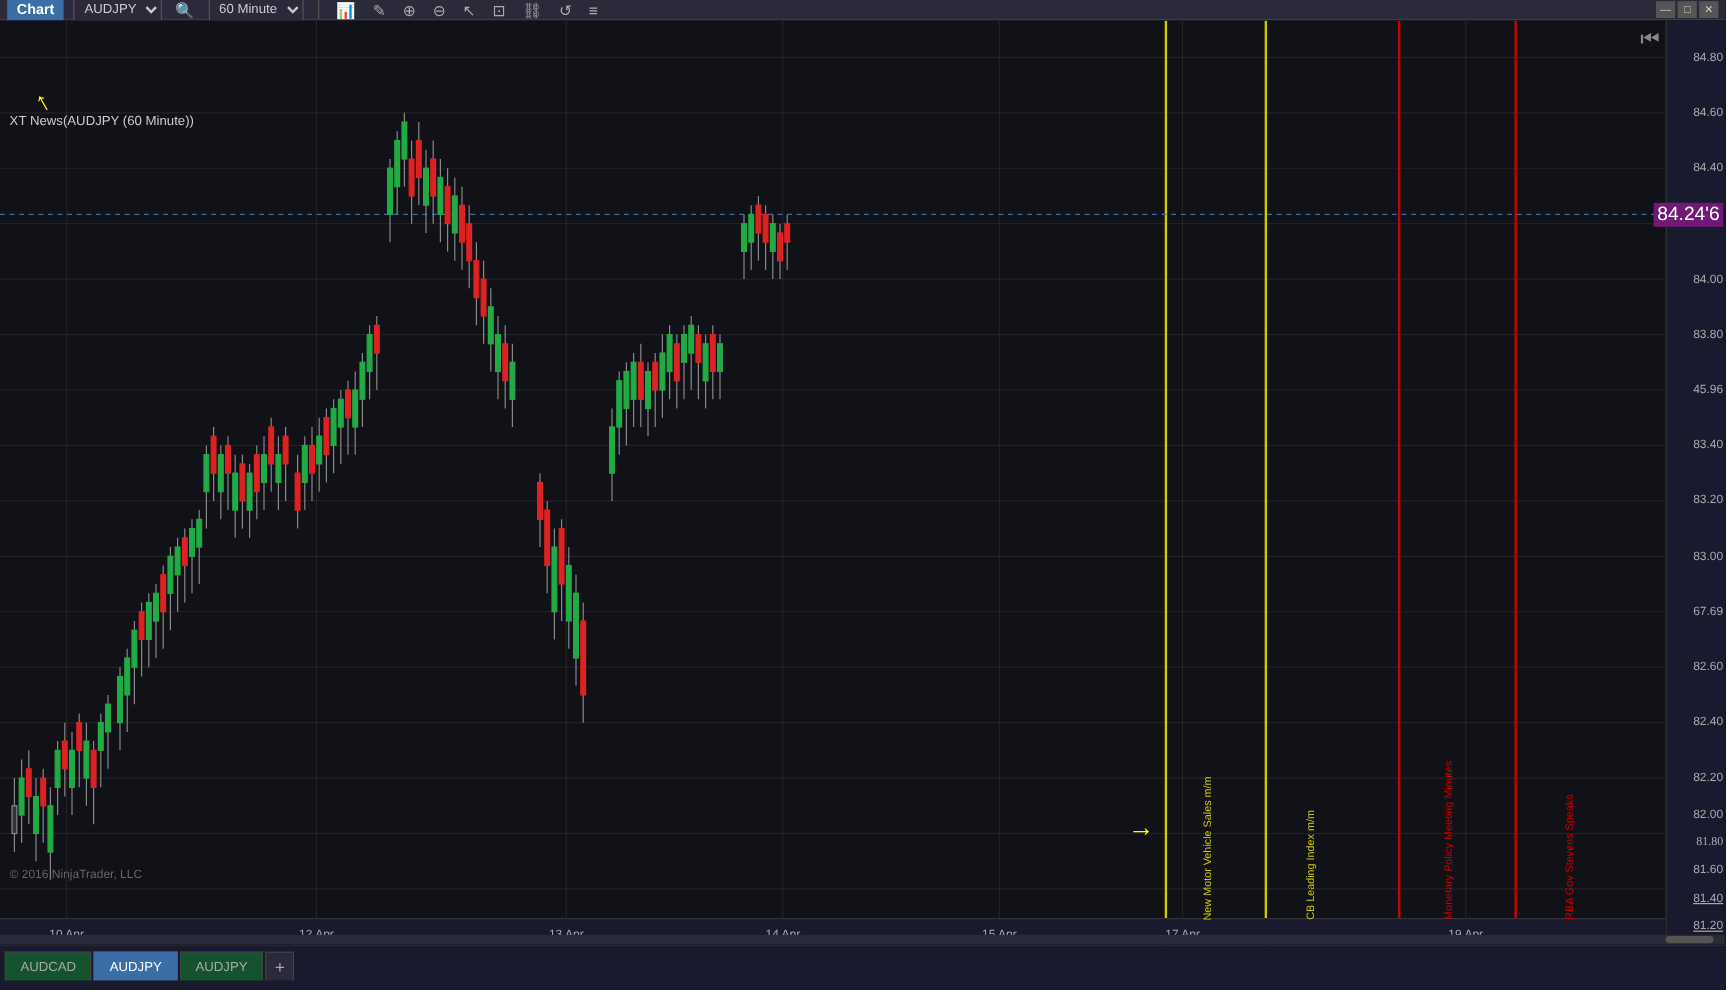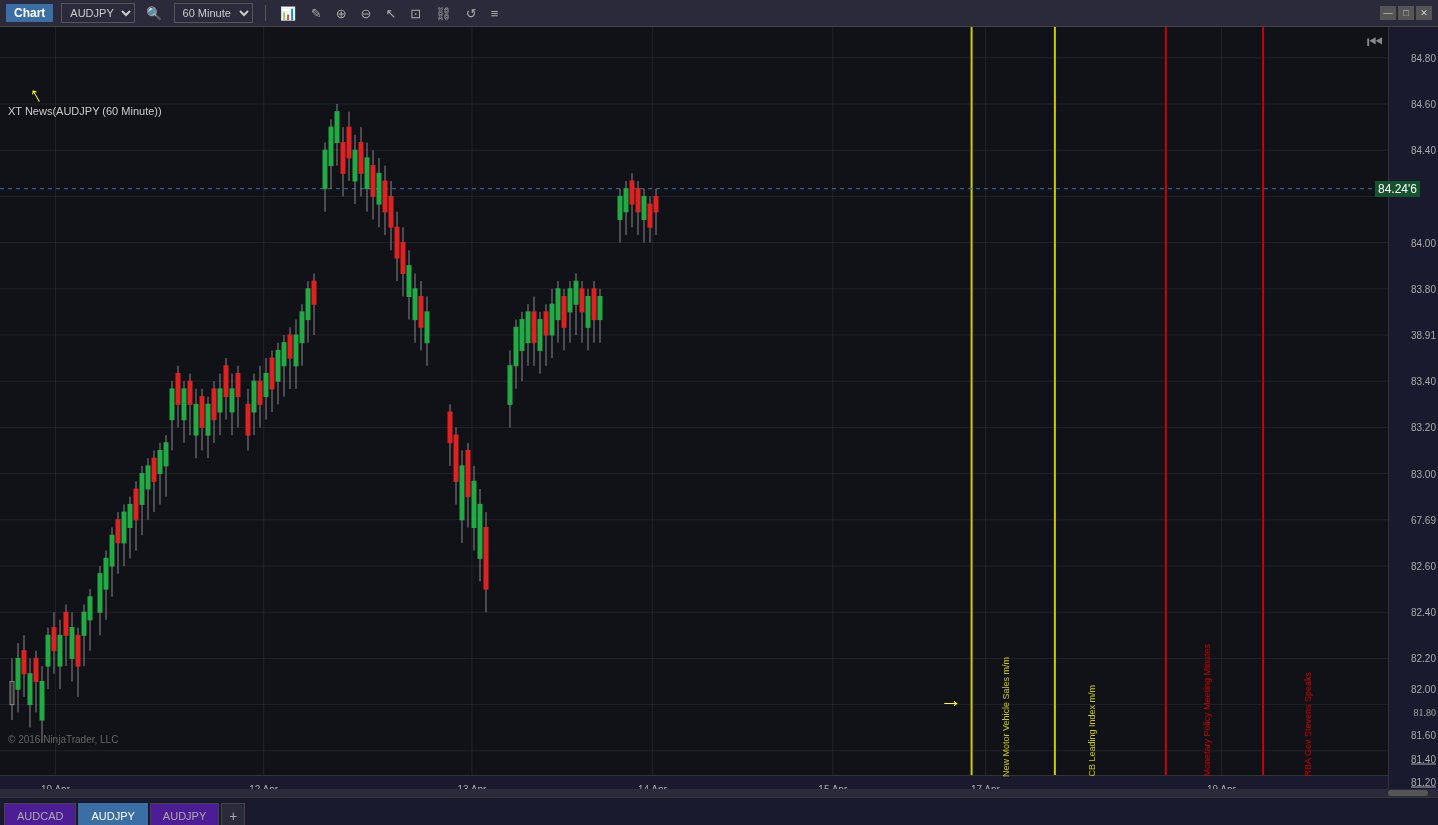--- a/index.html
+++ b/index.html
@@ -8,21 +8,21 @@
       color: #ccc;
       font-family: Arial, sans-serif;
       font-size: 12px;
       width: 1438px;
       height: 825px;
       overflow: hidden;
     }
 
     
     #titlebar {
-      height: 27px;
+      height: 17px;
       background: #2a2a3a;
       display: flex;
       align-items: center;
       padding: 0 6px;
       border-bottom: 1px solid #444;
       gap: 8px;
     }
     #titlebar .chart-label {
       background: #3a6ea5;
       color: #fff;
@@ -103,24 +103,24 @@
     }
     .price-label {
       position: absolute;
       right: 2px;
       color: #aaa;
       font-size: 10px;
       transform: translateY(-50%);
     }
     .price-badge {
       position: absolute;
-      right: 16px;
-      background: #14532d;
+      right: 0;
+      background: #701a75;
       color: #fff;
-      font-size: 12px;
+      font-size: 16px;
       padding: 1px 3px;
       transform: translateY(-50%);
       white-space: nowrap;
     }
 
     
     #date-bar {
       height: 22px;
       background: #1a1a2e;
       border-top: 1px solid #333;
@@ -144,21 +144,21 @@
       border-top: 1px solid #333;
     }
     .tab {
       height: 24px;
       padding: 0 12px;
       display: flex;
       align-items: center;
       font-size: 11px;
       cursor: pointer;
       color: #aaa;
-      background: #4c1d95;
+      background: #14532d;
       border: 1px solid #444;
       border-bottom: none;
       margin-right: 2px;
     }
     .tab.active {
       background: #3a6ea5;
       color: #fff;
       border-color: #3a6ea5;
     }
     .tab-add {
@@ -517,21 +517,21 @@
 
     <div id="price-axis">
       <div class="price-label" style="top:4%;">84.80</div>
       <div class="price-label" style="top:10%;">84.60</div>
       <div class="price-label" style="top:16%;">84.40</div>
       <div class="price-label" style="top:21%;">
         <div class="price-badge" style="top:0; transform:translateY(-50%);">84.24'6</div>
       </div>
       <div class="price-label" style="top:28%;text-align:center;">84.00</div>
       <div class="price-label" style="top:34%;">83.80</div>
-      <div class="price-label" style="top:40%;">38.91</div>
+      <div class="price-label" style="top:40%;">45.96</div>
       <div class="price-label" style="top:46%;">83.40</div>
       <div class="price-label" style="top:52%;">83.20</div>
       <div class="price-label" style="top:58%;">83.00</div>
       <div class="price-label" style="top:64%;">67.69</div>
       <div class="price-label" style="top:70%;">82.60</div>
       <div class="price-label" style="top:76%;">82.40</div>
       <div class="price-label" style="top:82%;">82.20</div>
       <div class="price-label" style="top:86%;">82.00</div>
       <div class="price-label" style="top:89%;font-family:Liberation Serif, serif;">81.80</div>
       <div class="price-label" style="top:92%;">81.60</div>

